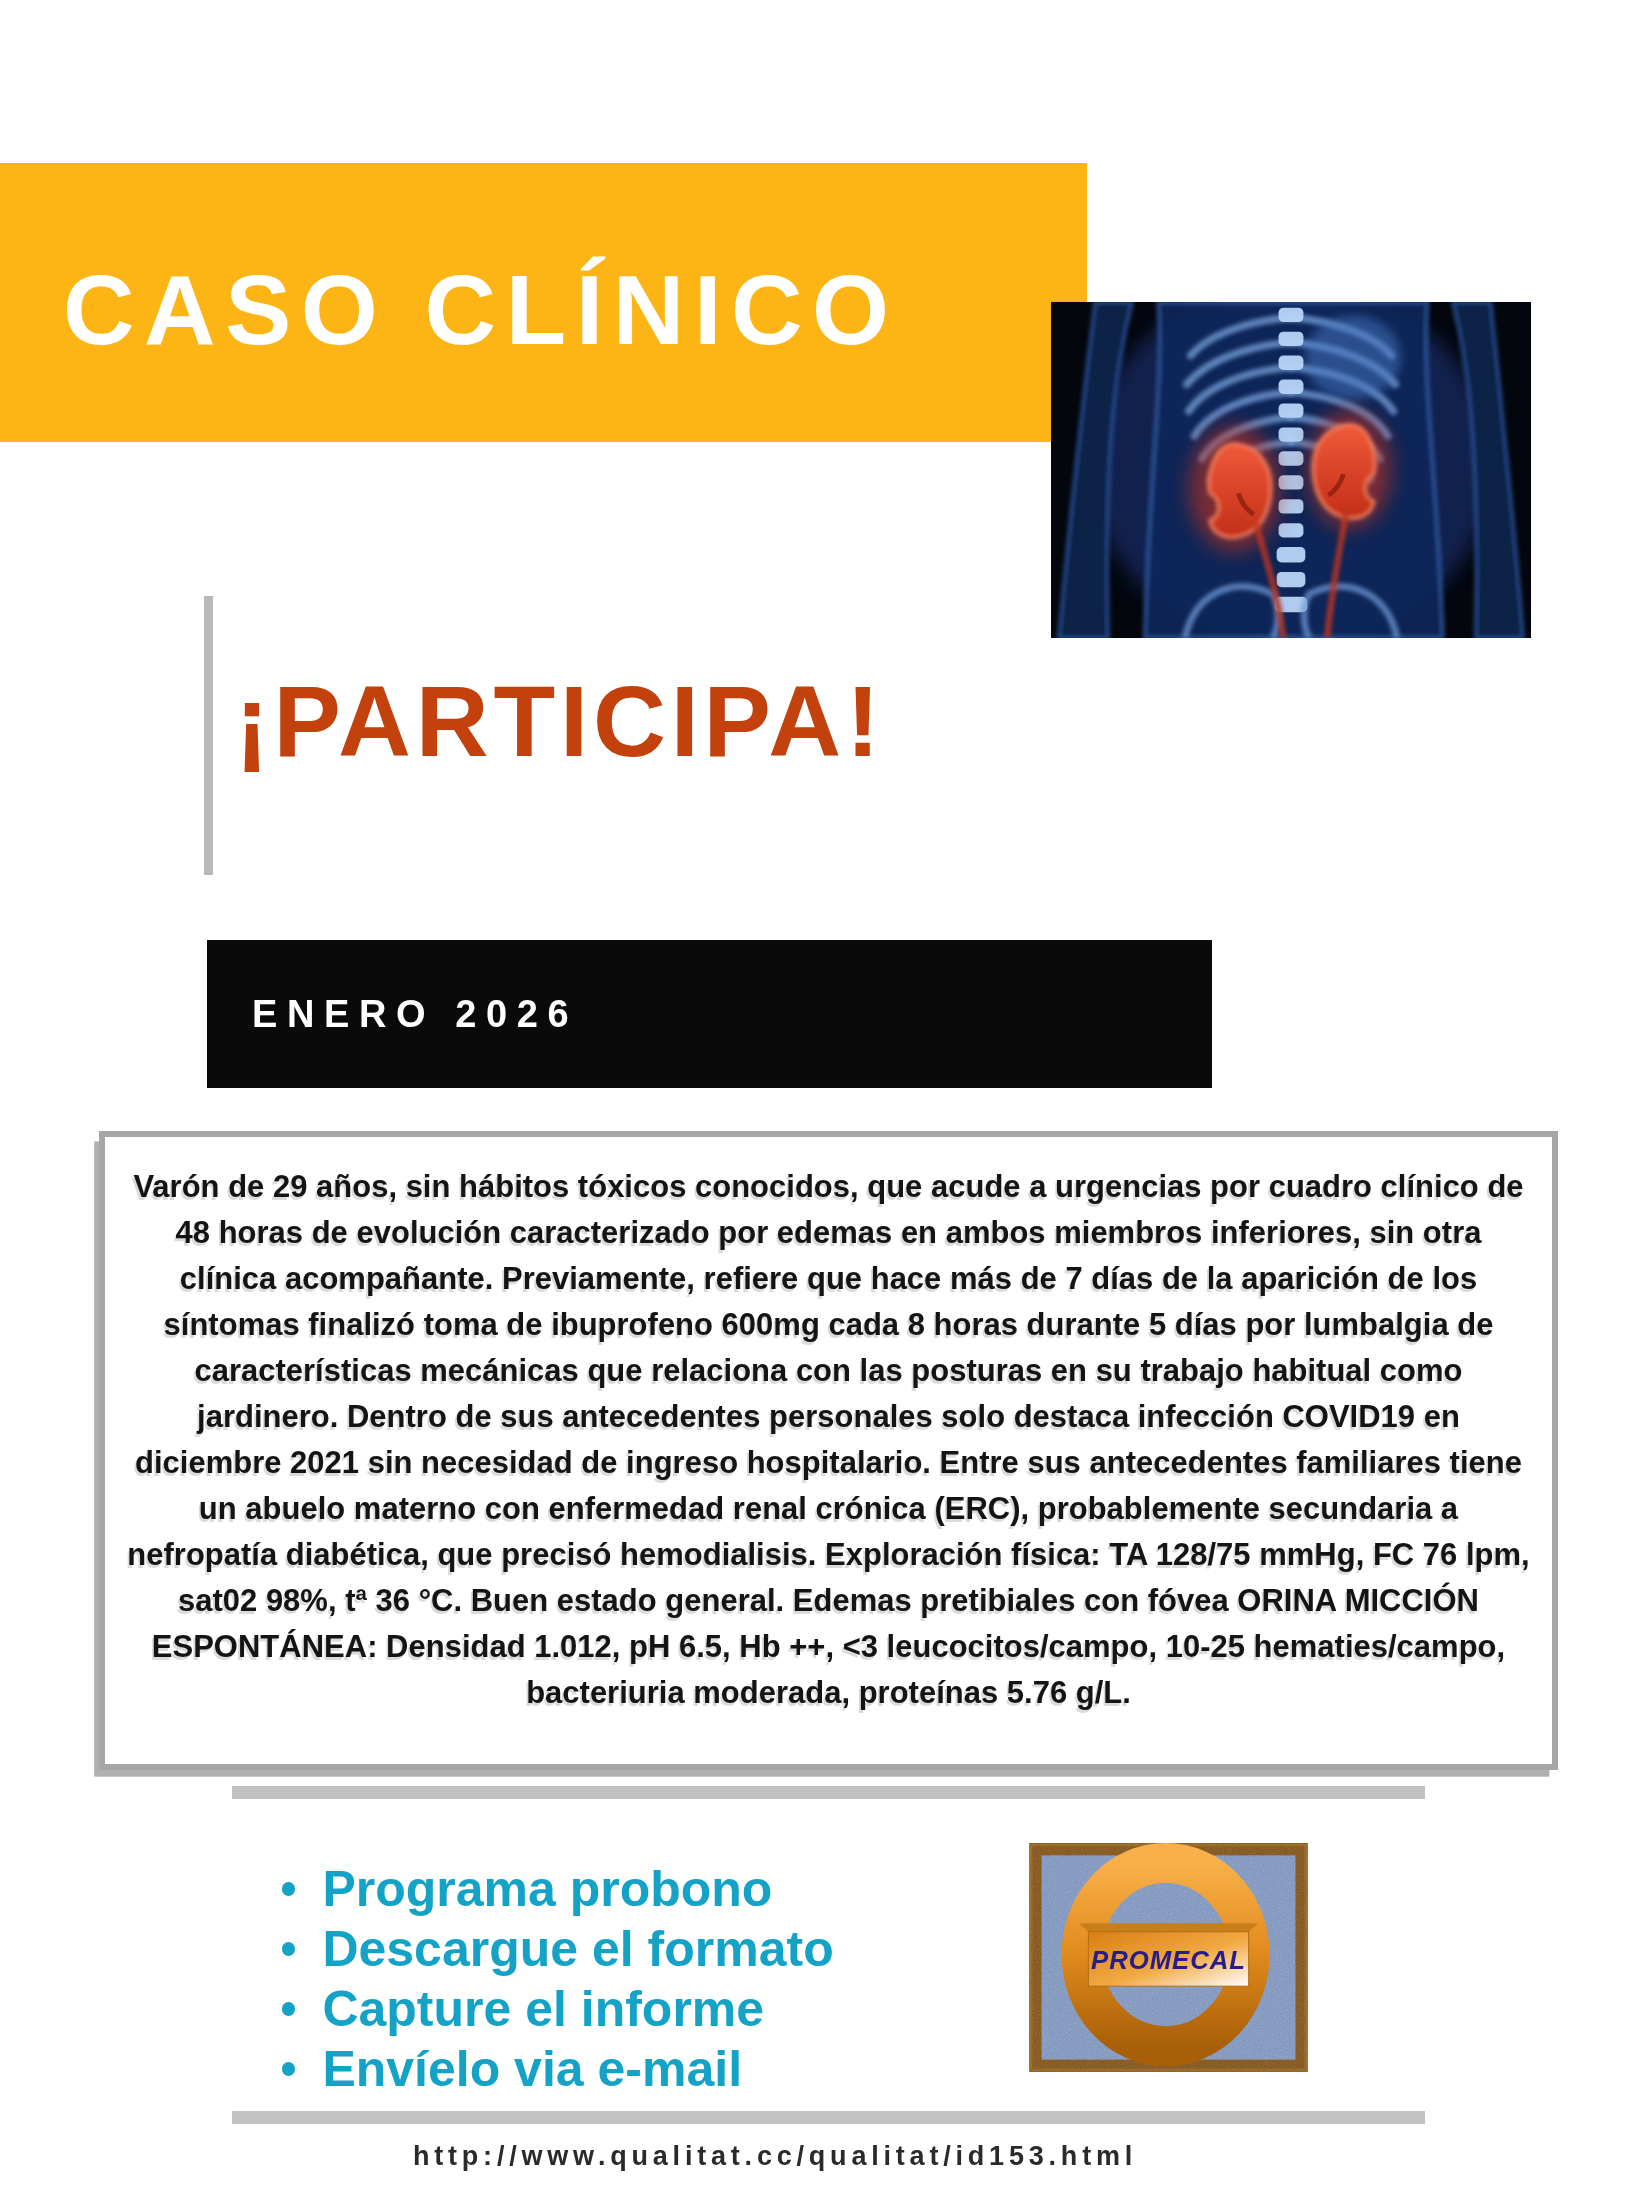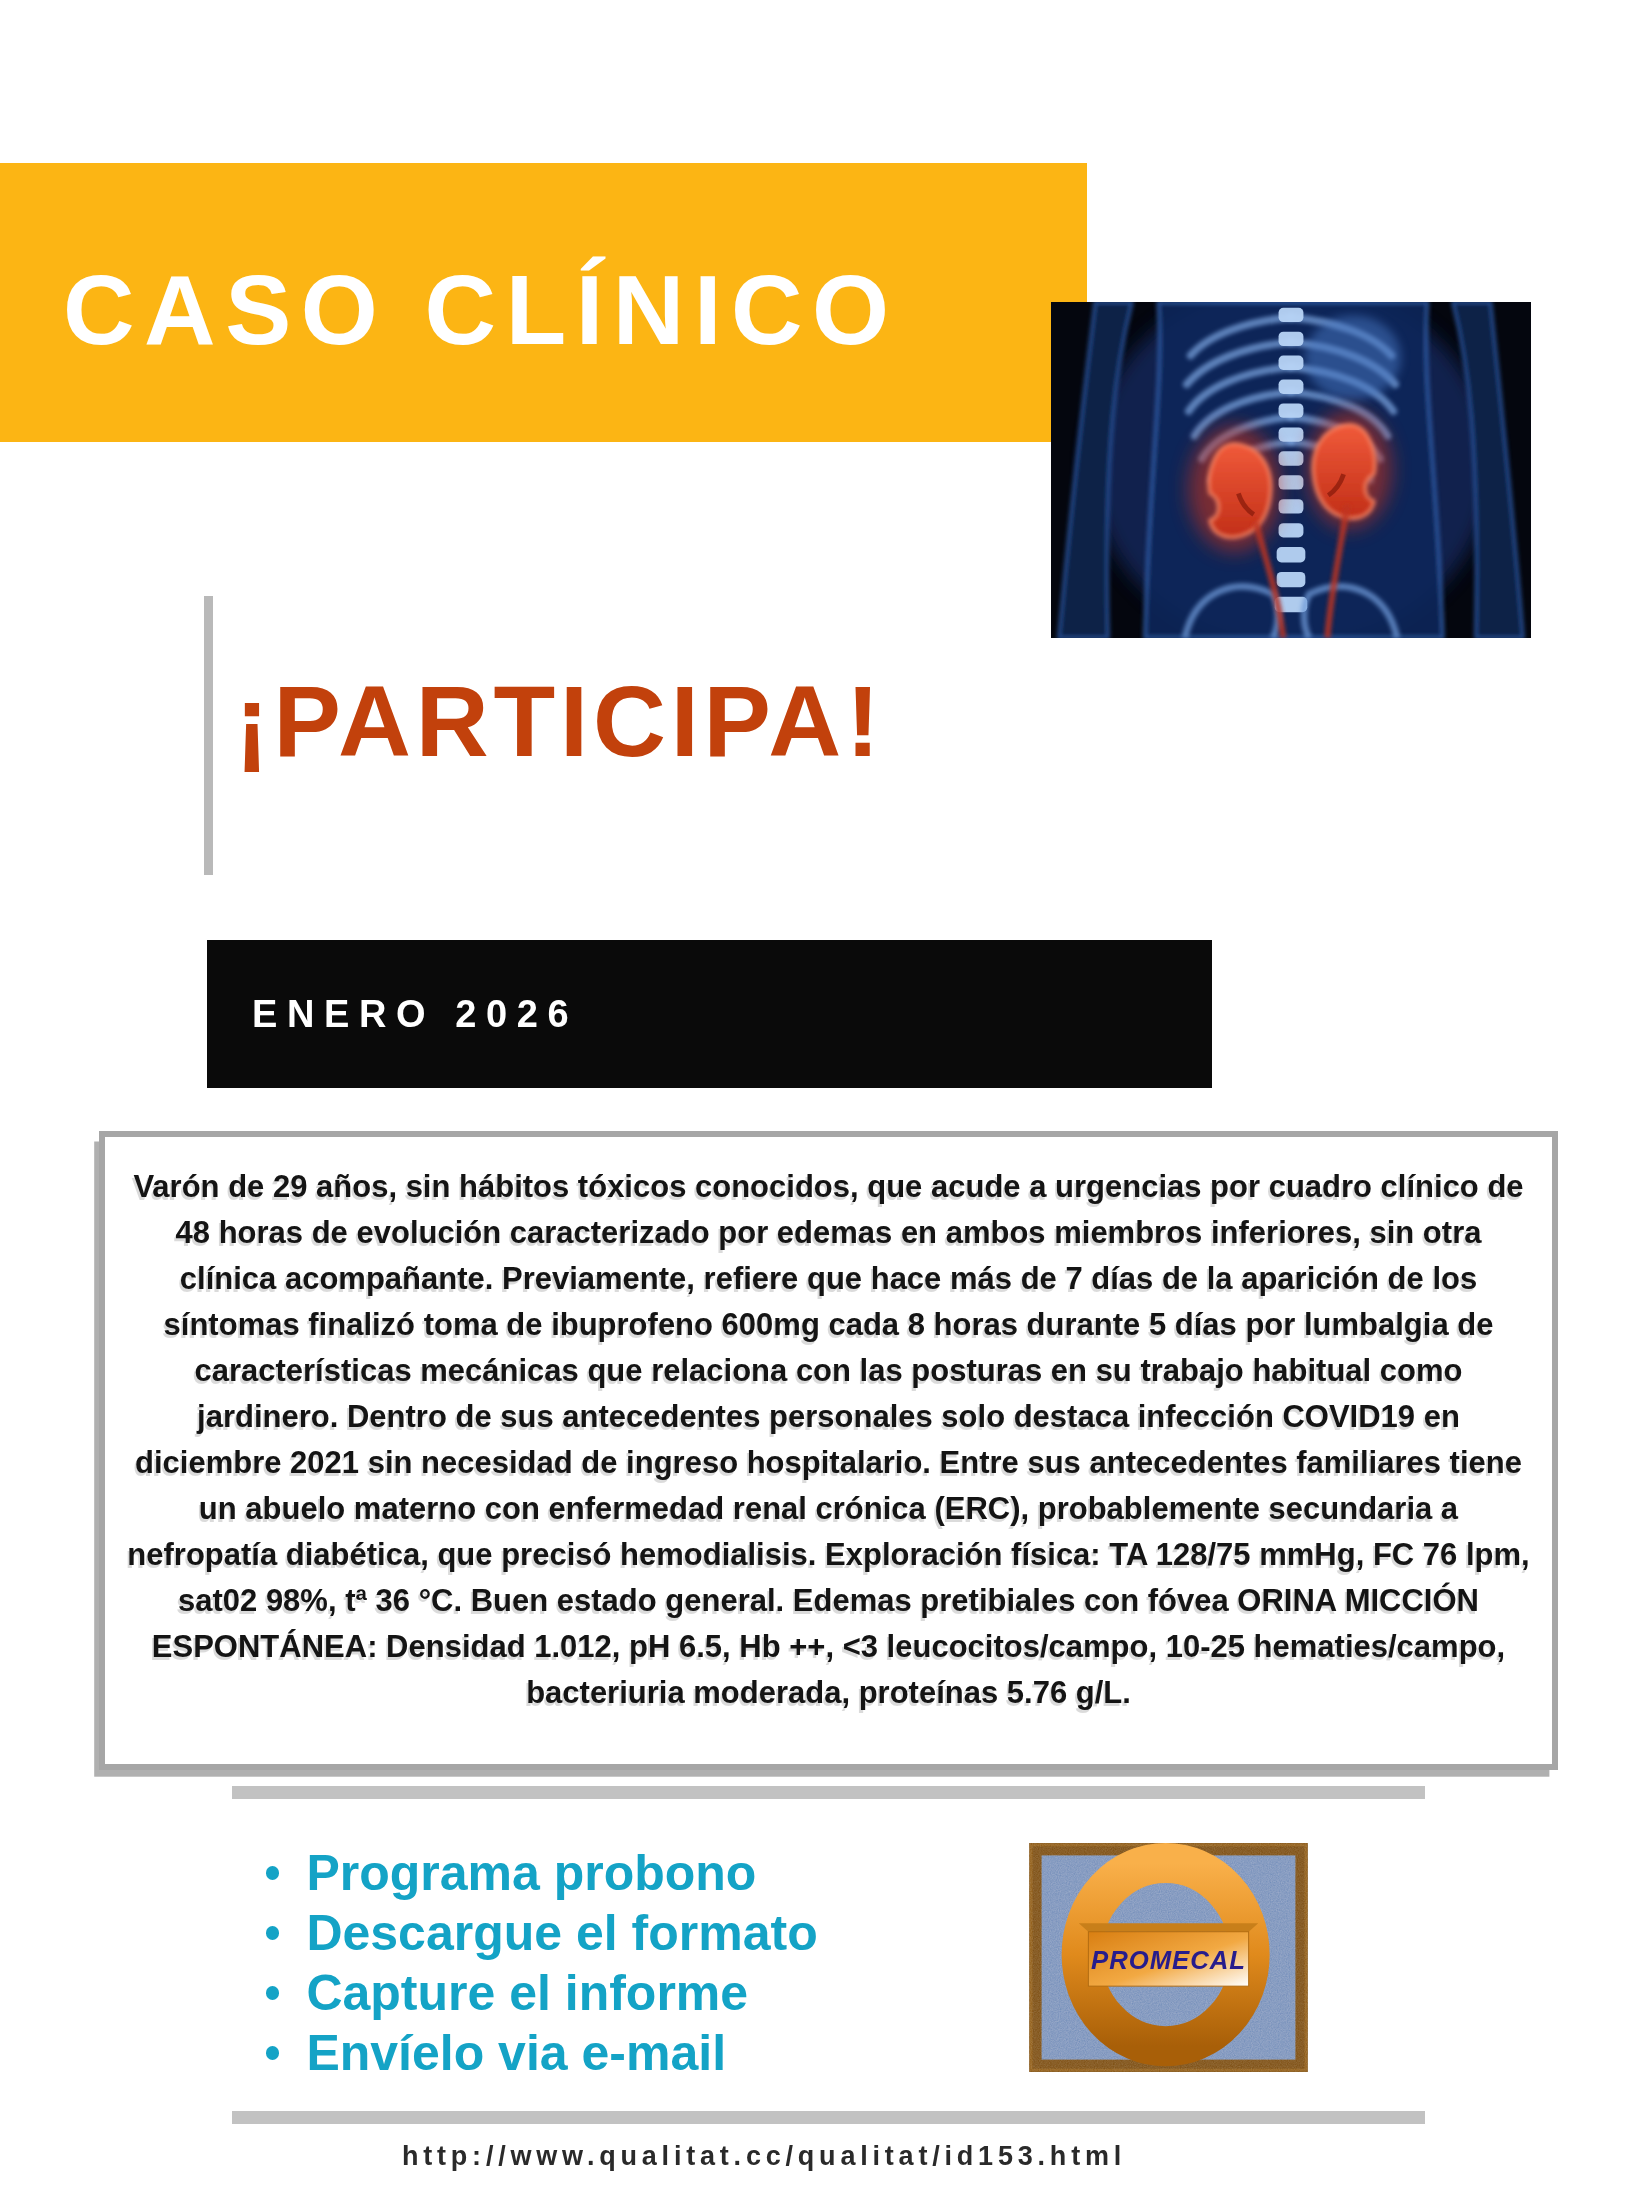--- a/index.html
+++ b/index.html
@@ -53,36 +53,36 @@
     margin:0;padding:27px 21px;
     font-size:31px;line-height:46px;font-weight:700;color:#141414;text-align:center;
     text-shadow:-1.9px 2.9px 0 rgba(0,0,0,0.14);
   }
   
   .divider{position:absolute;left:232px;width:1193px;height:13.4px;background:#c2c2c2;}
   .divider-1{top:1786px;}
   .divider-2{top:2111px;}
   
   .bullets{
-    position:absolute;left:266px;top:1843px;margin:0;padding:0;list-style:none;text-align:right;
+    position:absolute;left:266px;top:1843px;margin:16px;padding:0;list-style:none;text-align:right;
   }
   .bullets li{
     display:flex;align-items:center;height:60px;
     color:var(--accent-teal,#14A3C6);font-size:50px;font-weight:700;white-space:nowrap;
   }
   .bullets .dot{
     width:13.4px;height:13.4px;border-radius:50%;background:var(--accent-teal,#14A3C6);
     margin-right:27px;flex:0 0 auto;
   }
   
   .logo{position:absolute;left:1013px;top:1843px;width:311px;height:229px;}
   .logo svg{display:block;width:100%;height:100%;}
   
   .footer-url{
-    position:absolute;left:0;top:2141px;width:1528px;text-align:center;
+    position:absolute;left:11px;top:2141px;width:1528px;text-align:center;
     font-size:27px;font-weight:700;letter-spacing:4.8px;color:#2a2a2a;white-space:nowrap;
   }
 </style>
 </head>
 <body>
 
 <div class="page">
 
   <div class="yellow-banner">
     <h1>CASO CLÍNICO</h1>

